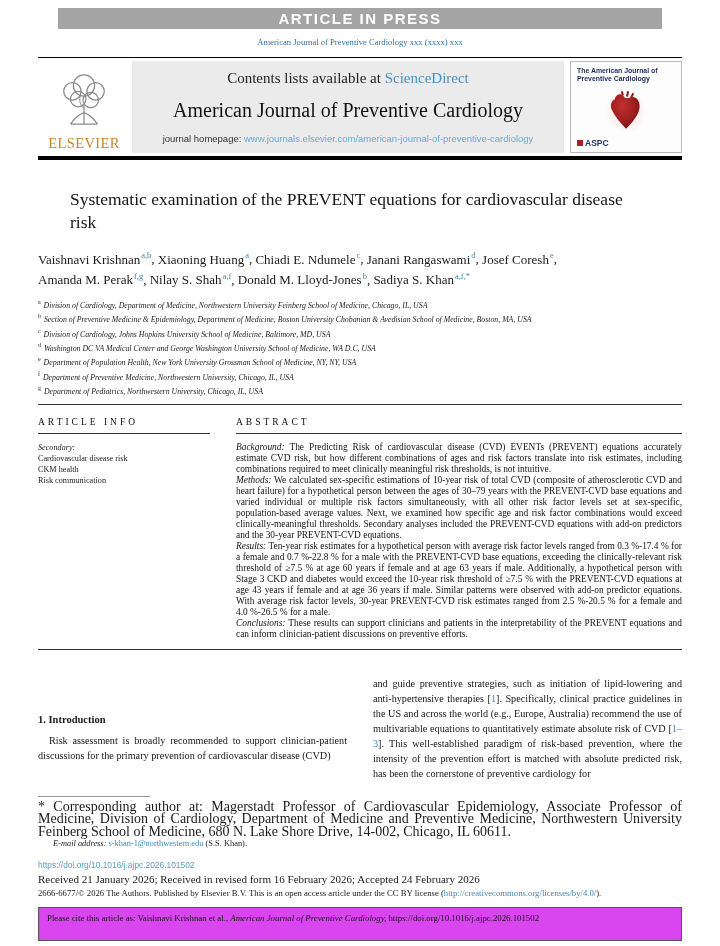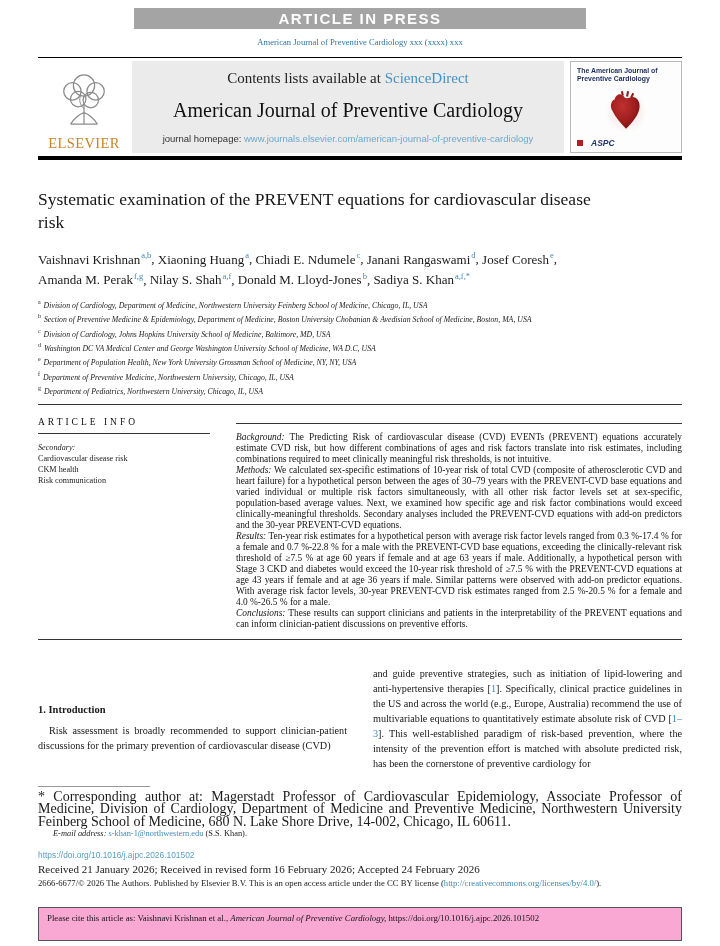--- a/index.html
+++ b/index.html
@@ -1,21 +1,21 @@
 <!DOCTYPE html>
 <html><head>
 <meta charset="utf-8">
 <style>
   html,body{margin:0;padding:0;}
   body{
     width:720px;height:946px;position:relative;background:#ffffff;
     font-family:"Liberation Serif",serif;color:#1a1a1a;overflow:hidden;
   }
   .banner{
-    width:452px;margin:8px auto 0;background:#a4a4a4;color:#ffffff;
+    width:604px;margin:8px auto 0;background:#a4a4a4;color:#ffffff;
     font-family:"Liberation Sans",sans-serif;font-weight:bold;font-size:15px;
     text-align:center;height:21px;line-height:21px;letter-spacing:1.5px;
   }
   .running{ text-align:center;font-size:8.6px;color:#2d76a4;margin-top:8px;}
   .content{ margin:0 38px; }
   .toprule{ border-top:1.6px solid #000;margin-top:10px; }
   .masthead{ display:flex;align-items:stretch;margin-top:3px;height:92px; }
   .pub{ width:92px;display:flex;flex-direction:column;align-items:center;justify-content:flex-end;padding-bottom:1px;}
   .pub svg{ width:58px;height:64px; }
   .elsevier{ color:#c9842a;font-size:14.5px;letter-spacing:.4px;margin-top:1px; }
@@ -27,24 +27,24 @@
   .sd{ color:#4292c6; }
   .jtitle{ font-size:20px;color:#111; }
   .homepage{ font-family:"Liberation Sans",sans-serif;font-size:9.5px;color:#333; }
   .url{ color:#6aa9cf; }
   .cover{
     width:112px;border:1px solid #b9b9b9;background:#fdfdfd;display:flex;flex-direction:column;
     padding:5px 6px 4px;box-sizing:border-box;
   }
   .cover-title{ font-family:"Liberation Sans",sans-serif;font-weight:bold;font-size:6.9px;color:#1b2a5e;line-height:1.2; }
   .cover-heart{ flex:1;display:flex;align-items:center;justify-content:center; }
-  .cover-aspc{ font-family:"Liberation Sans",sans-serif;font-weight:bold;font-size:8.5px;color:#22356b;display:flex;align-items:center;gap:8px;font-style:italic; }
+  .cover-aspc{ font-family:"Liberation Sans",sans-serif;font-weight:bold;font-size:8.5px;color:#22356b;display:flex;align-items:center;gap:2px; }
   .aspc-sq{ width:6px;height:6px;background:#b01f24;display:inline-block; }
   .thickrule{ border-top:4.5px solid #000;margin-top:3px; }
-  .title{ font-size:17.5px;margin-top:28px;color:#151515;max-width:575px;line-height:1.32;font-weight:normal; }
+  .title{ font-size:17.5px;margin-top:28px;color:#151515;max-width:575px;line-height:1.32;font-weight:normal;margin-left:32px; }
   .authors{ margin-top:13px;font-size:13px;line-height:16px;color:#1a1a1a;max-width:562px; }
   .authors sup{ color:#3f87b5;font-size:8.5px;margin-left:1px; }
   .affils{ margin-top:9px; }
   .affil{ font-size:7.8px;font-style:italic;line-height:10.8px;color:#222; }
   .affil sup{ font-style:normal;font-size:6px;margin-right:1px; }
   .rule1{ border-top:1.2px solid #333;margin-top:6px; }
   .two-col{ display:grid;grid-template-columns:172px 1fr;column-gap:26px;margin-top:12px; }
   .colhead{ font-size:9.5px;letter-spacing:3px;color:#111; }
   .colrule{ border-top:1px solid #333;margin:6px 0 8px; }
   .kw-label{ font-style:italic;font-size:8.2px;line-height:11px; }
@@ -57,21 +57,21 @@
   .indent{ text-indent:11px; }
   .ref{ color:#3f87b5; }
   .fnrule{ width:112px;border-top:1px solid #999;margin-top:15px; }
   .fn{ font-size:14px;line-height:12.5px;margin-top:4px;text-align:justify; }
   .fn-email{ margin-left:15px;font-size:8.4px;line-height:12.5px; }
   .link{ color:#3f87b5; }
   .doi{ font-family:"Liberation Sans",sans-serif;font-size:8.4px;color:#58a0c4;margin-top:9px; }
   .received{ font-size:11px;margin-top:3px; }
   .issn{ font-size:8.7px;margin-top:3px; }
   .citebox{
-    position:absolute;left:38px;right:38px;bottom:5px;background:#f9a8d4;
+    position:absolute;left:38px;right:38px;bottom:5px;background:#d946ef;
     border:1px solid #555;padding:5px 8px 17px;font-size:8.8px;color:#141414;
   }
   i.lbl{ font-style:italic; }
 </style>
 </head>
 <body>
 
 <div class="banner">ARTICLE IN PRESS</div>
 
 <div class="running">American Journal of Preventive Cardiology xxx (xxxx) xxx</div>
@@ -158,20 +158,21 @@
       <div class="colhead">ARTICLE INFO</div>
       <div class="colrule"></div>
       <div class="kw-label">Secondary:</div>
       <div>
           <div class="kw">Cardiovascular disease risk</div>
           <div class="kw">CKM health</div>
           <div class="kw">Risk communication</div>
         </div>
     </div>
     <div class="abs">
+      <div class="colhead">ABSTRACT</div>
       <div class="colrule"></div>
       <div>
           <p><i>Background:</i> The Predicting Risk of cardiovascular disease (CVD) EVENTs (PREVENT) equations accurately estimate CVD risk, but how different combinations of ages and risk factors translate into risk estimates, including combinations required to meet clinically meaningful risk thresholds, is not intuitive.</p>
           <p><i>Methods:</i> We calculated sex-specific estimations of 10-year risk of total CVD (composite of atherosclerotic CVD and heart failure) for a hypothetical person between the ages of 30–79 years with the PREVENT-CVD base equations and varied individual or multiple risk factors simultaneously, with all other risk factor levels set at sex-specific, population-based average values. Next, we examined how specific age and risk factor combinations would exceed clinically-meaningful thresholds. Secondary analyses included the PREVENT-CVD equations with add-on predictors and the 30-year PREVENT-CVD equations.</p>
           <p><i>Results:</i> Ten-year risk estimates for a hypothetical person with average risk factor levels ranged from 0.3 %-17.4 % for a female and 0.7 %-22.8 % for a male with the PREVENT-CVD base equations, exceeding the clinically-relevant risk threshold of ≥7.5 % at age 60 years if female and at age 63 years if male. Additionally, a hypothetical person with Stage 3 CKD and diabetes would exceed the 10-year risk threshold of ≥7.5 % with the PREVENT-CVD equations at age 43 years if female and at age 36 years if male. Similar patterns were observed with add-on predictor equations. With average risk factor levels, 30-year PREVENT-CVD risk estimates ranged from 2.5 %-20.5 % for a female and 4.0 %-26.5 % for a male.</p>
           <p><i>Conclusions:</i> These results can support clinicians and patients in the interpretability of the PREVENT equations and can inform clinician-patient discussions on preventive efforts.</p>
         </div>
     </div>
   </div>
 

